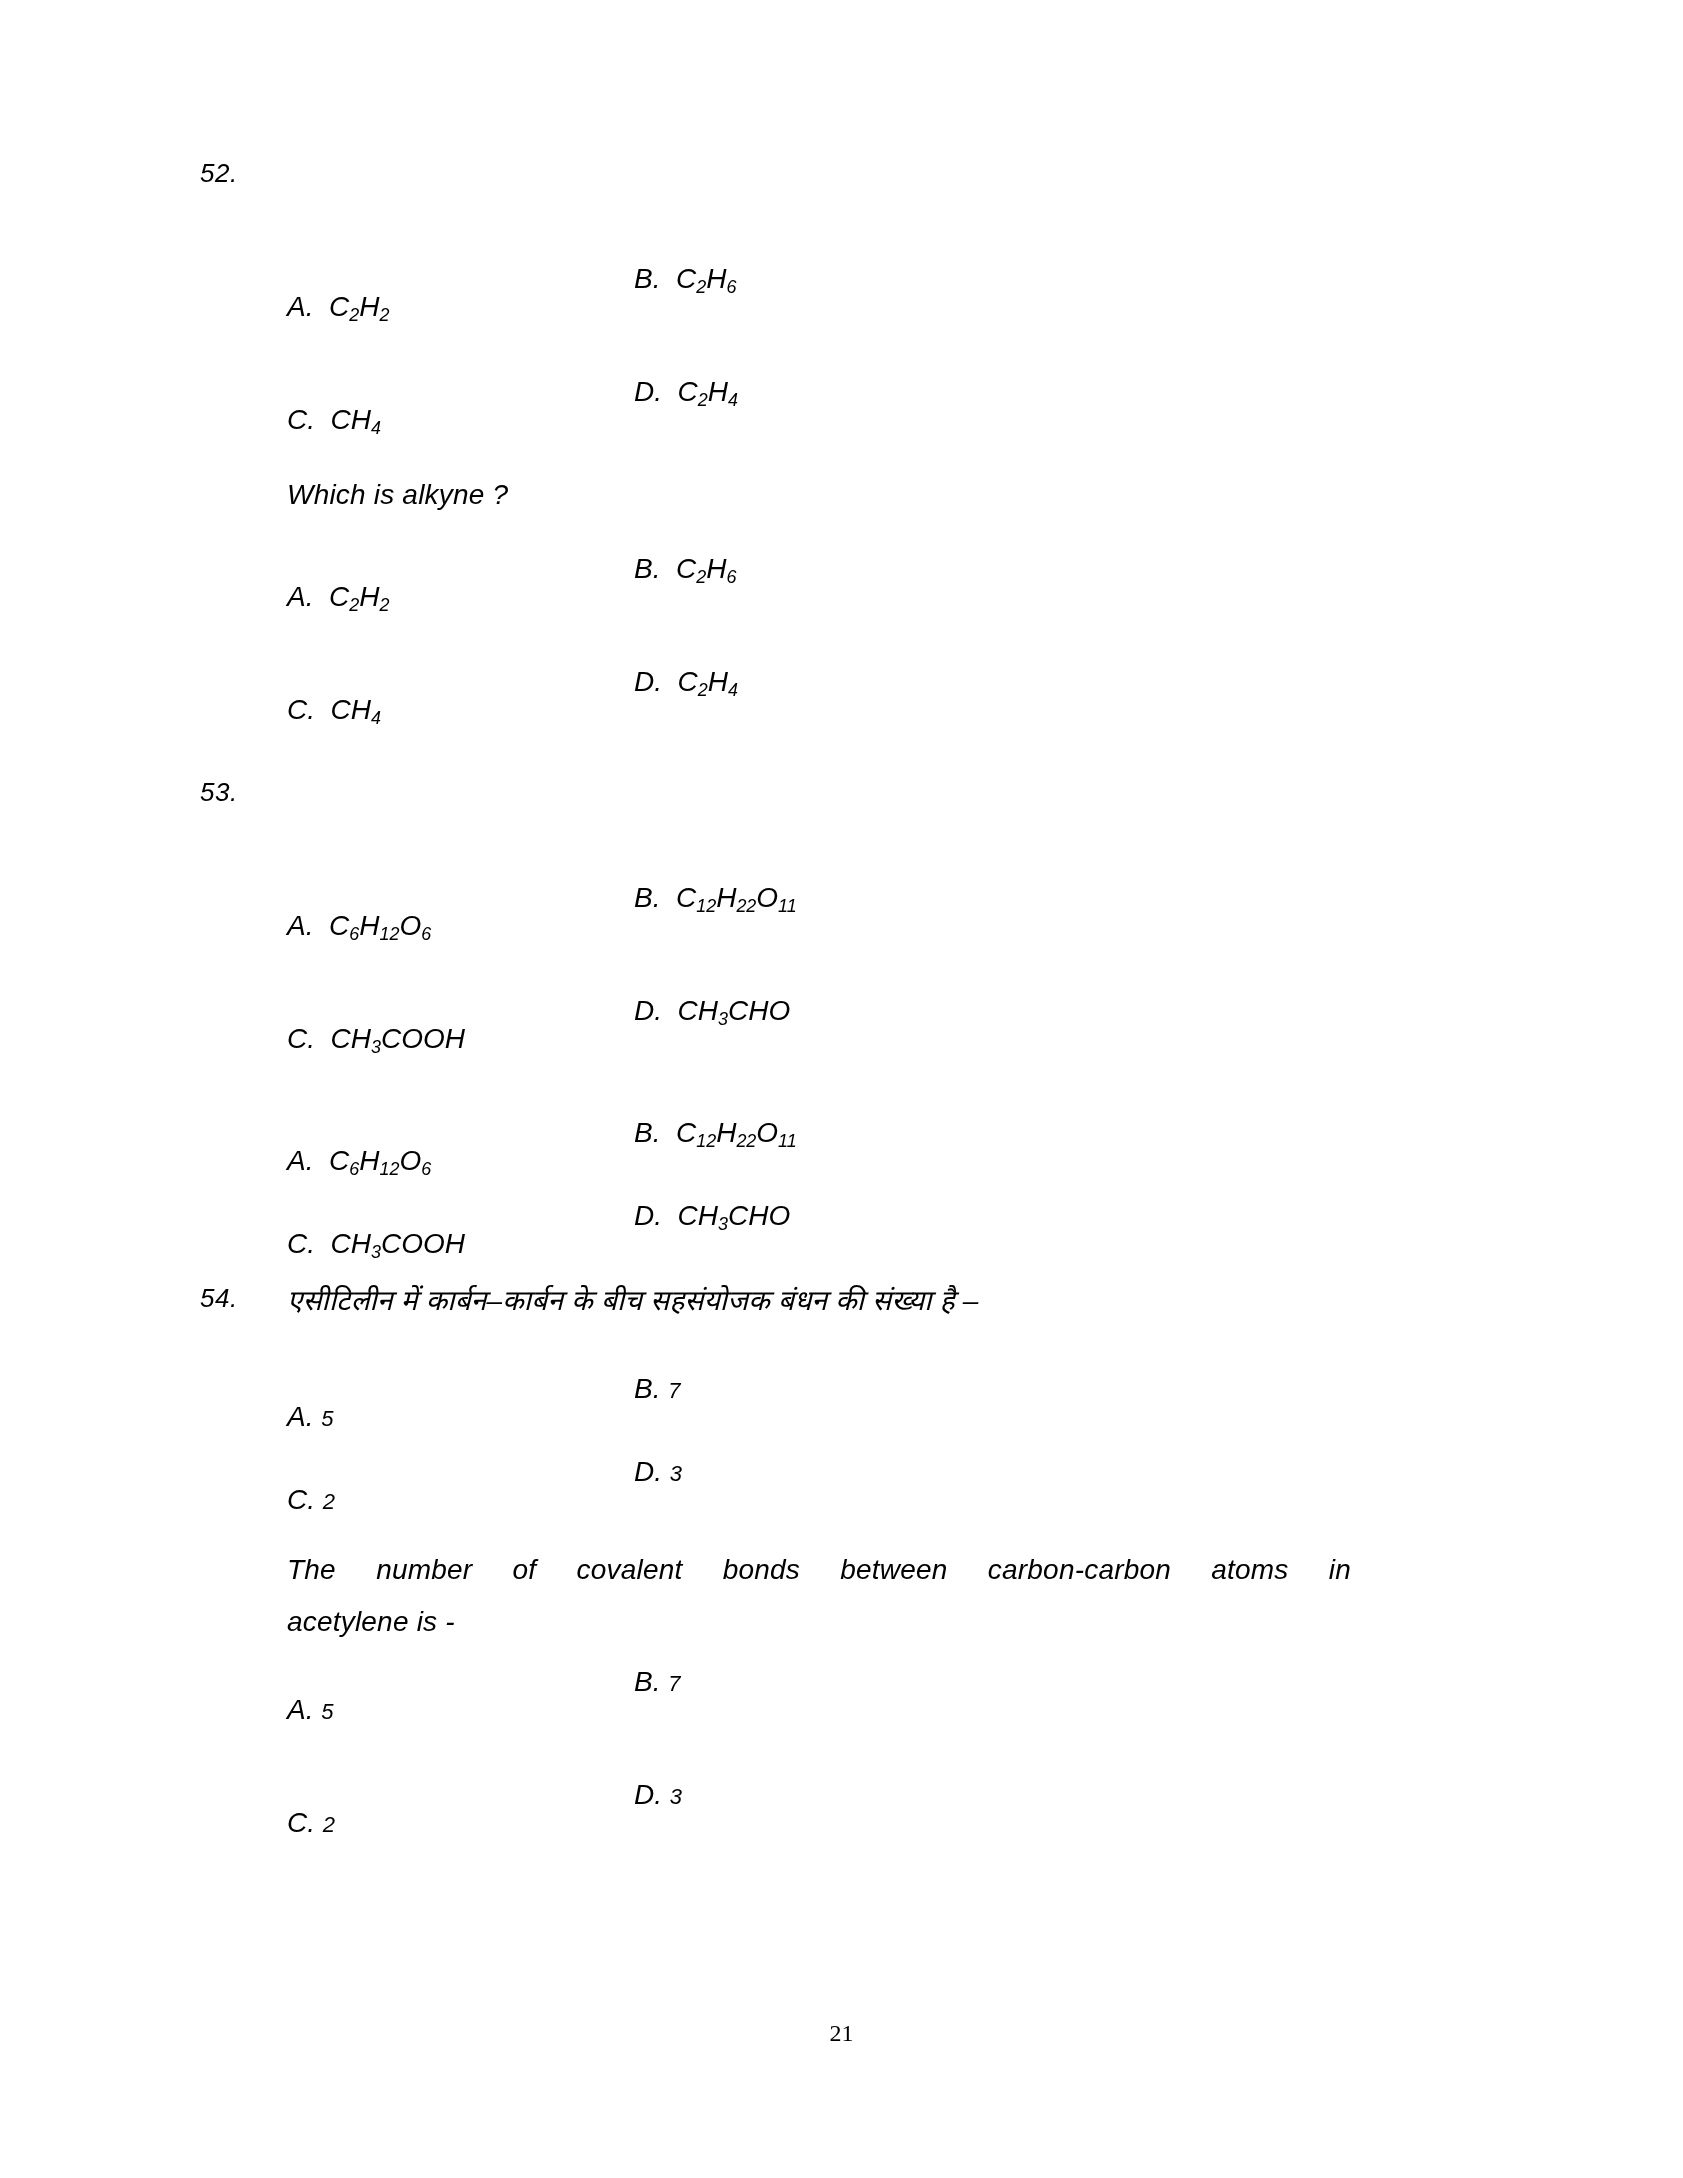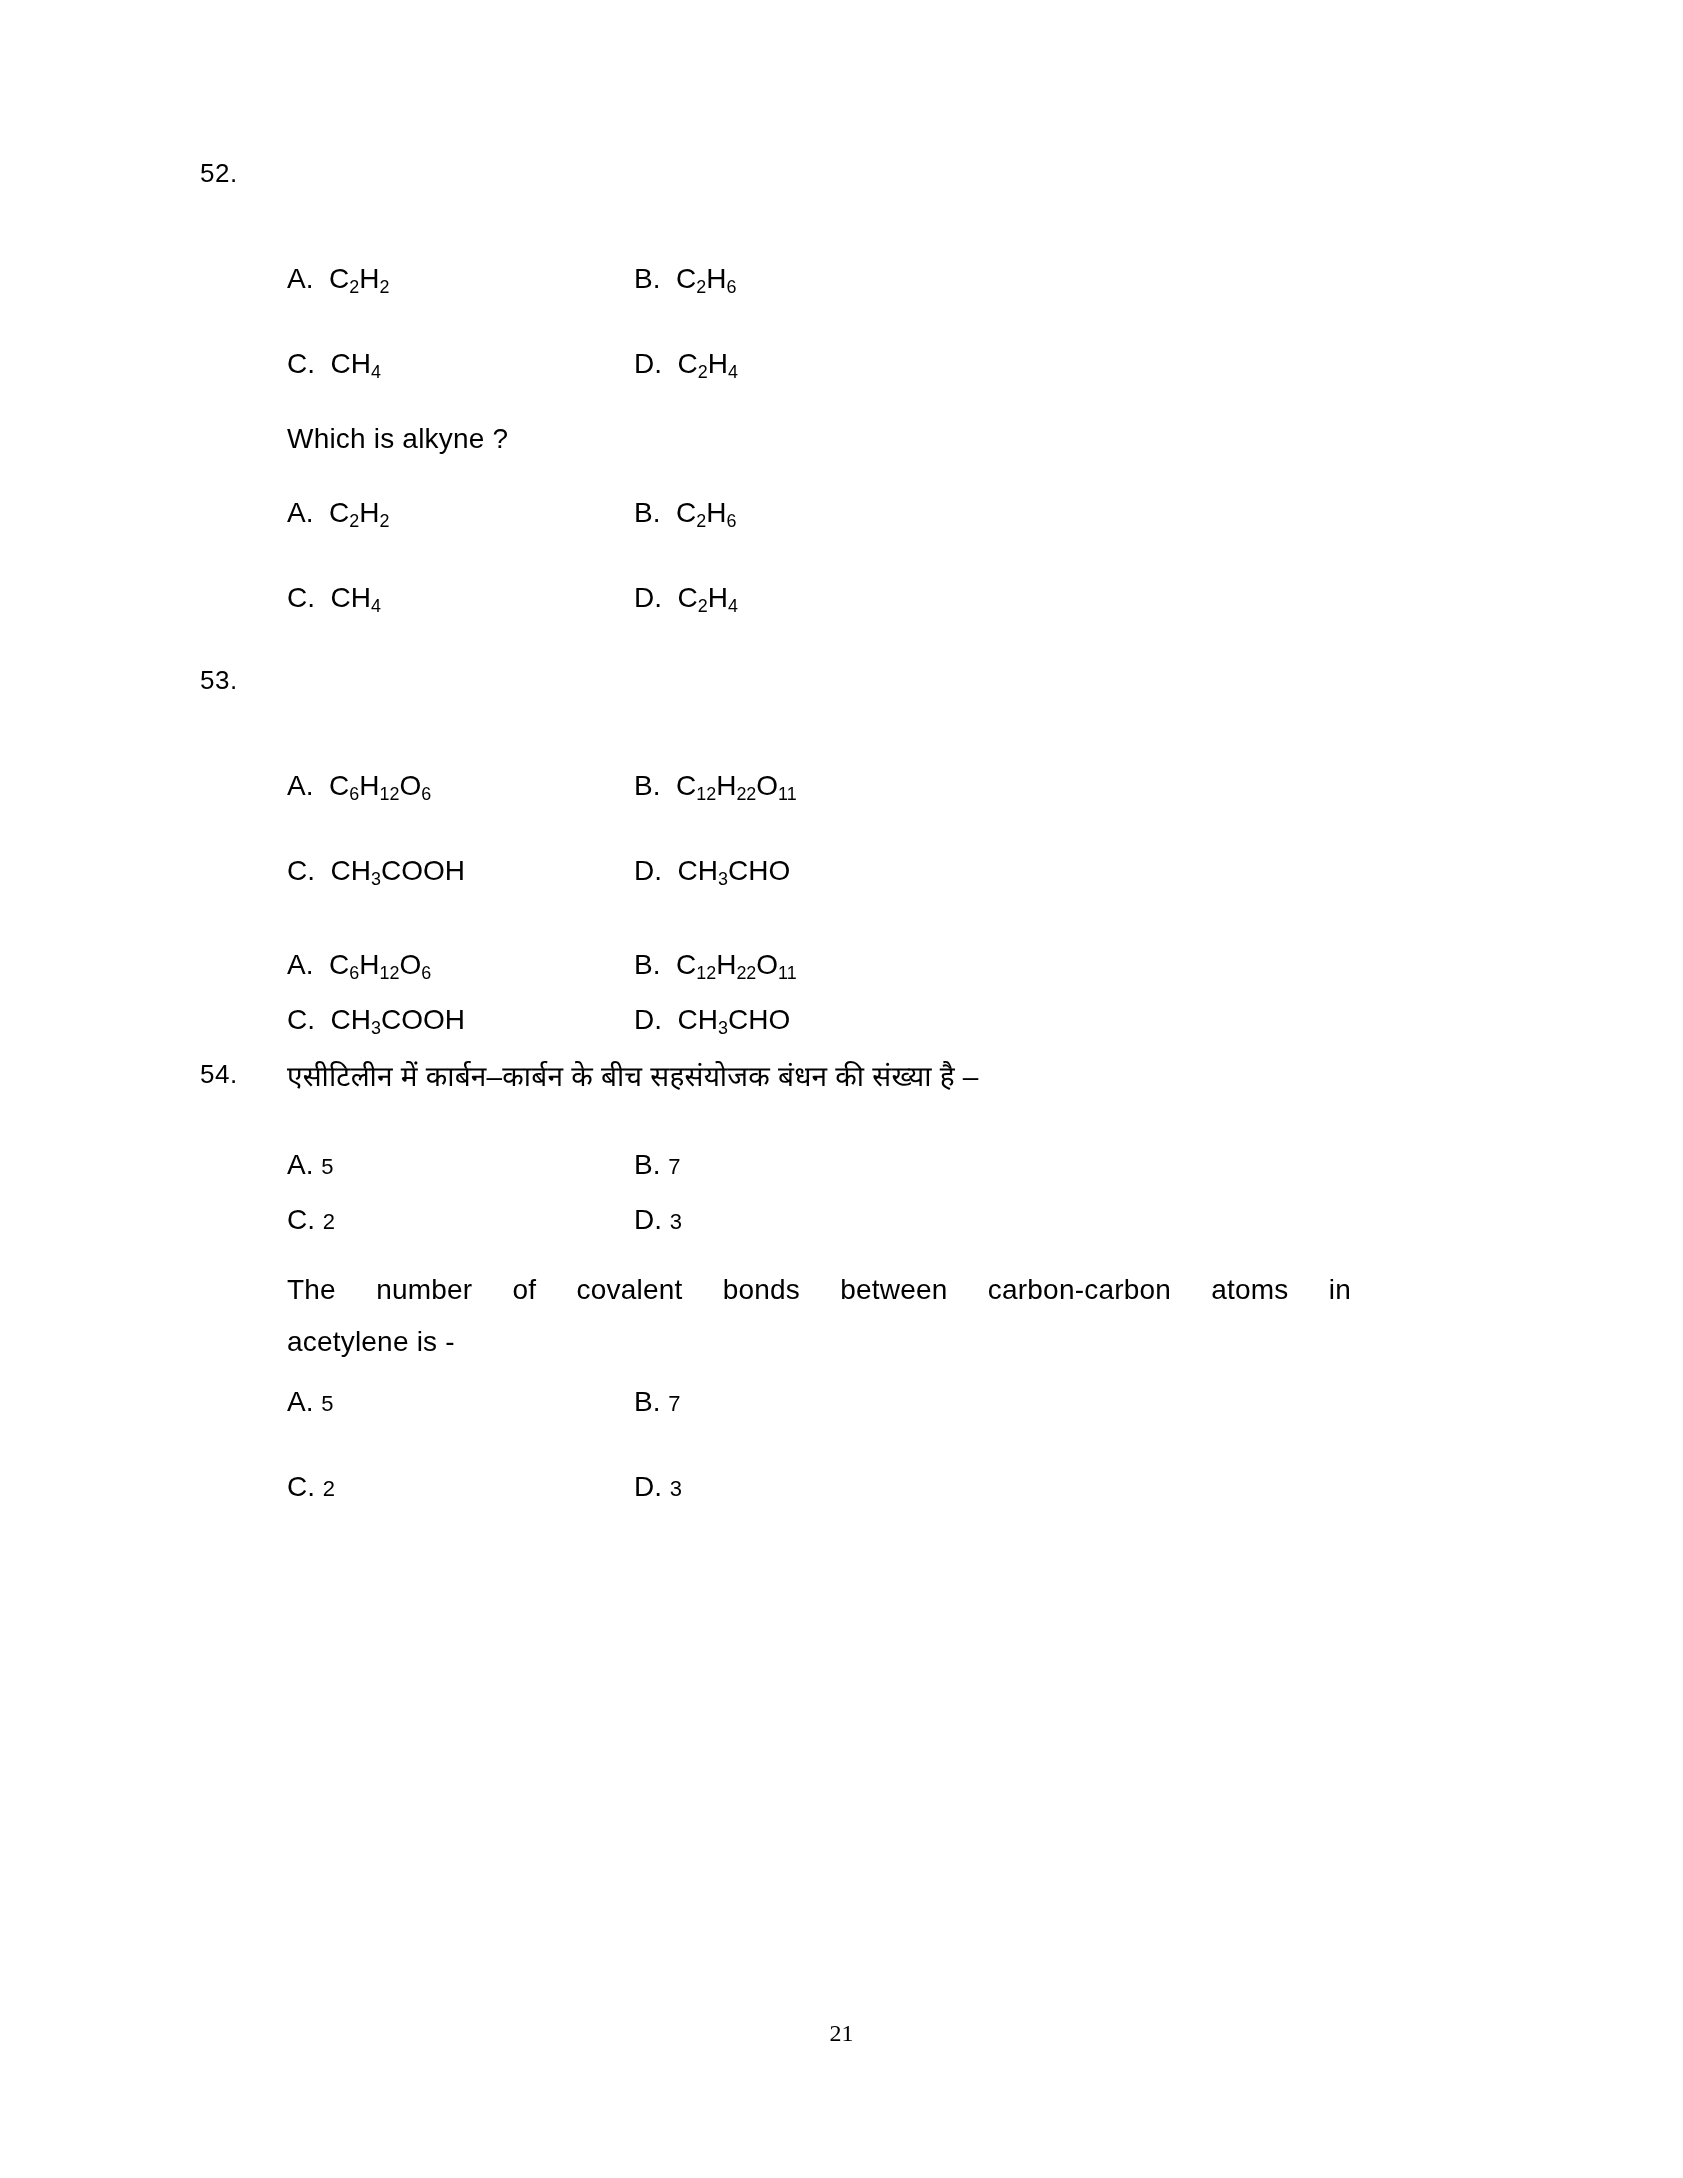--- a/index.html
+++ b/index.html
@@ -22,20 +22,21 @@
     width: 1683px;
     height: 2178px;
     background: #ffffff;
   }
 
   .content {
     position: absolute;
     left: 287px;
     top: 158px;
     width: 1198px;
+    font-style: italic;
   }
 
   
   .question {
     position: relative;
     margin-bottom: 0;
   }
 
   .q-head {
     position: relative;
@@ -98,21 +99,21 @@
   }
 
   .opt .val {
     display: inline;
   }
 
   .opt .val.small {
     font-size: 22px;
   }
 
-  .opt-col-a { width: 347px; }
+  .opt-col-a { width: 347px; margin-top: 28px; }
   .opt-col-b { width: 396px; }
 
   sub {
     font-size: 0.64em;
     line-height: 0;
     vertical-align: baseline;
     position: relative;
     bottom: -0.28em;
   }
 

